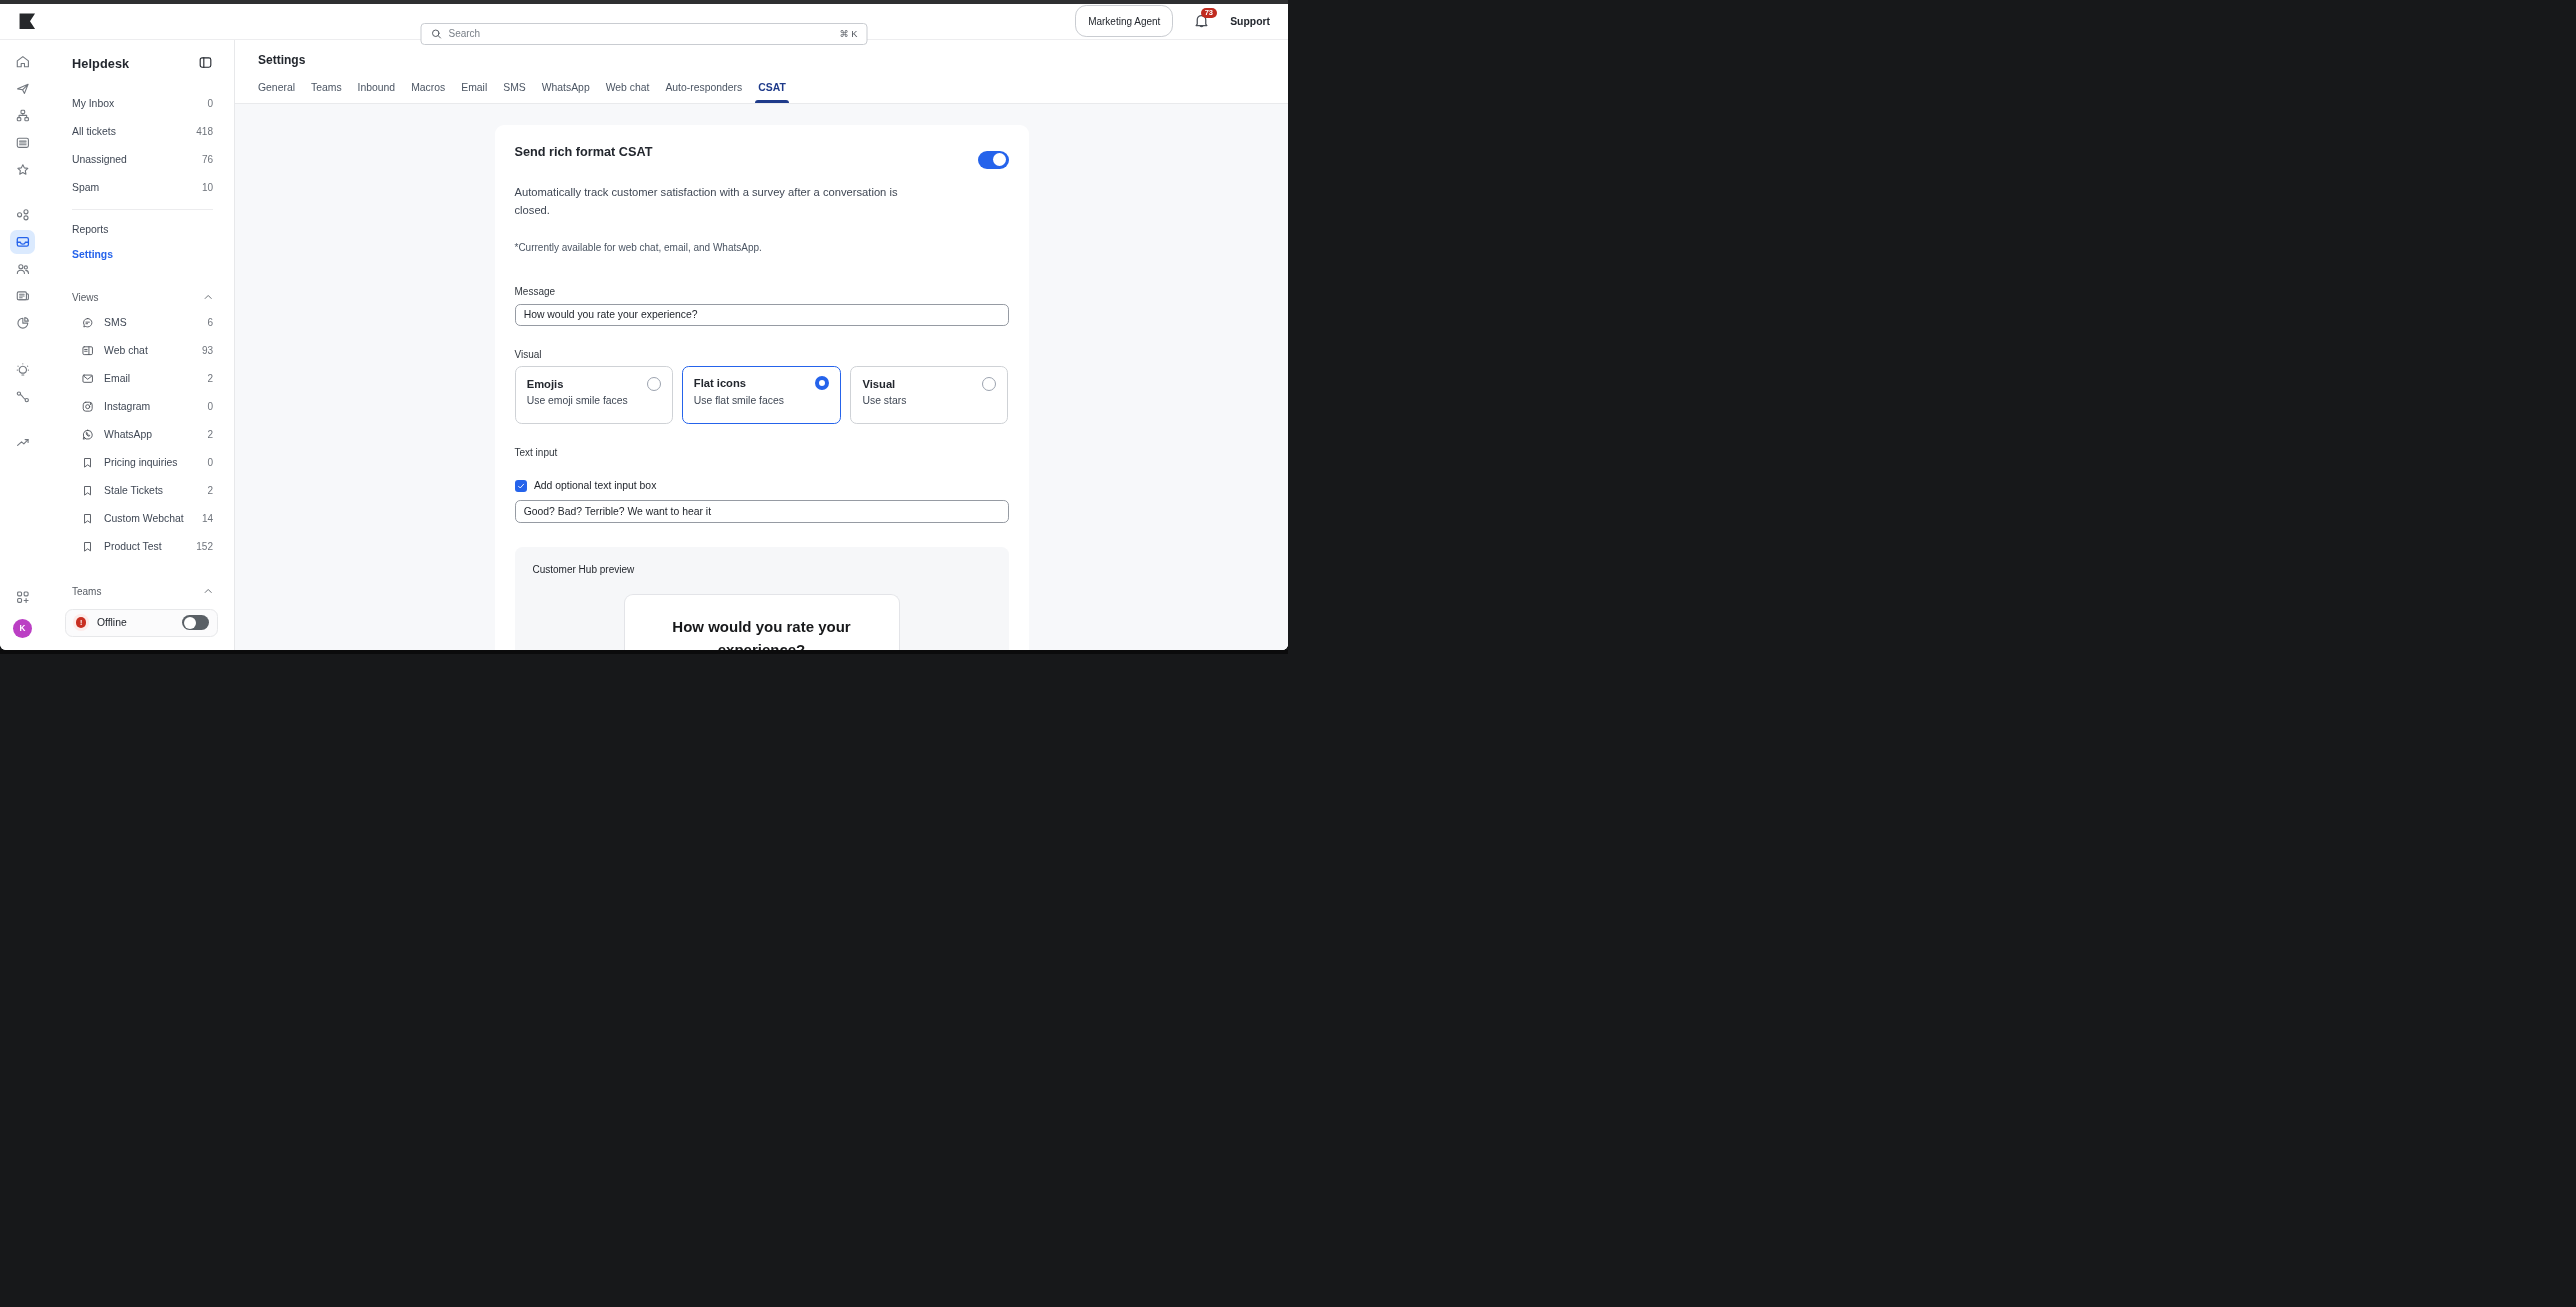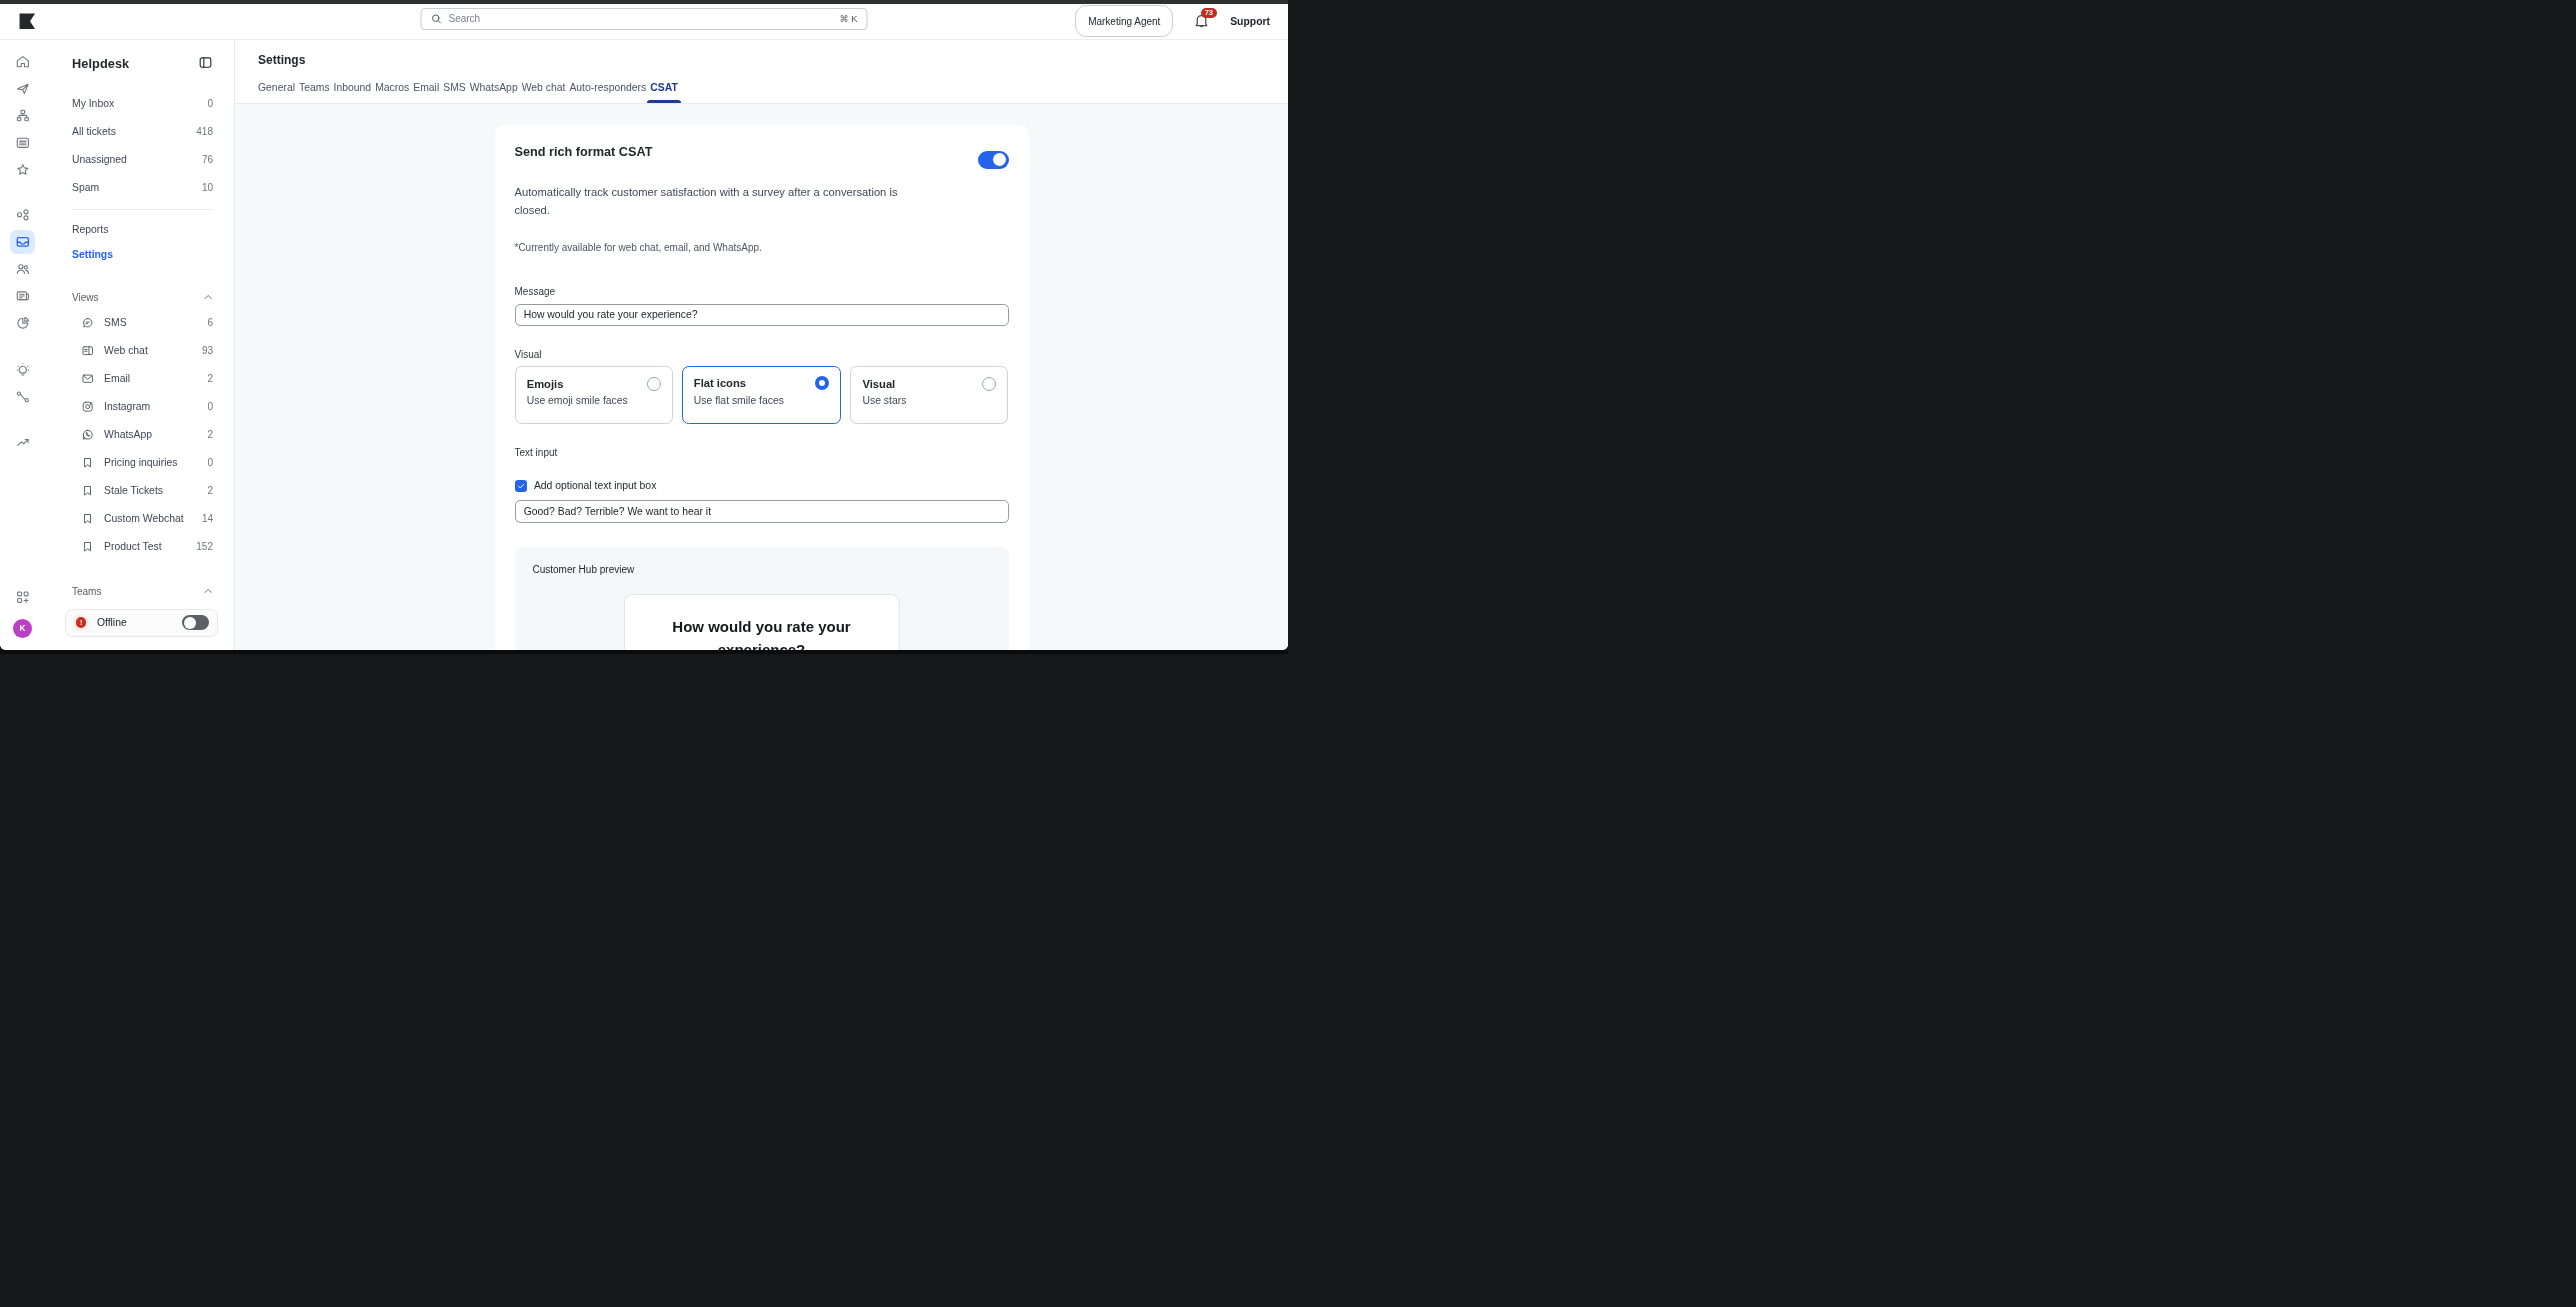--- a/index.html
+++ b/index.html
@@ -10,21 +10,21 @@
   html,body{width:1288px;height:654px;overflow:hidden;background:#17181a;
     font-family:"Liberation Sans","DejaVu Sans",sans-serif;color:var(--ink);}
   .screen{position:relative;width:1288px;height:654px;display:flex;flex-direction:column}
   .top-strip{height:3.7px;background:#2e2f31;flex:none}
   .bottom-strip{height:3.7px;background:#0b0b0c;flex:none}
   .app{flex:1;display:flex;flex-direction:column;background:#fff;overflow:hidden;border-radius:0 0 6px 6px;min-height:0}
 
   
   .hdr{height:36px;flex:none;background:#fff;border-bottom:0.7px solid #ededef;display:flex;align-items:center;padding:0 18px;position:relative}
   .logo{width:18.6px;height:18.6px;flex:none}
-  .search{position:absolute;left:50%;top:4px;transform:translateX(-50%);width:447px;height:22.4px;
+  .search{position:absolute;left:50%;top:19px;transform:translateX(-50%);width:447px;height:22.4px;
     border:0.7px solid #c9ccd1;border-radius:4px;display:flex;align-items:center;padding:0 9px;gap:6px;background:#fff}
   .search input{border:0;outline:0;flex:1;font-size:10px;color:var(--ink);font-family:inherit;background:transparent}
   .search input::placeholder{color:#7a8088}
   .kbd{font-size:9.3px;color:#51565e;white-space:nowrap}
   .hdr-right{margin-left:auto;display:flex;align-items:center;gap:19.4px}
   .pill-btn{height:32px;padding:0 12px;border:0.7px solid #c9ccd1;border-radius:11.2px;background:#fff;
     font-size:10px;color:var(--ink);display:flex;align-items:center;font-family:inherit}
   .bell-wrap{position:relative;width:18px;height:18px}
   .nbadge{position:absolute;top:-4.5px;left:8.2px;background:var(--badge);color:#fff;font-size:7.5px;font-weight:700;
     border-radius:6.7px;padding:1.5px 3.7px;line-height:1}
@@ -66,21 +66,21 @@
   .alert .dot{width:10.4px;height:10.4px;border-radius:50%;background:var(--offline-red);color:#fff;font-size:7px;font-weight:700;
     display:flex;align-items:center;justify-content:center;line-height:1}
   .status-lab{font-size:10.4px;color:var(--ink)}
   .toggle-off{margin-left:auto;width:27px;height:15px;border-radius:7.5px;background:#5a6066;position:relative;flex:none;cursor:pointer}
   .toggle-off .knob{position:absolute;left:1.5px;top:1.5px;width:12px;height:12px;border-radius:50%;background:#fff}
 
   
   .main{flex:1;display:flex;flex-direction:column;min-width:0;background:#fff}
   .main-head{flex:none;background:#fff;border-bottom:0.7px solid #e9eaec;padding:13.4px 0 0 23px}
   .page-title{font-size:12px;font-weight:700;margin-bottom:15px}
-  .tabs{display:flex;gap:4px}
+  .tabs{display:flex;gap:16px}
   .tab{font-size:10.4px;color:#4b5563;padding-bottom:9.7px;position:relative;cursor:pointer;white-space:nowrap}
   .tab.active{color:var(--tab-active);font-weight:700}
   .tab.active::after{content:"";position:absolute;left:-3.7px;right:-3.7px;bottom:0;height:3px;border-radius:3px 3px 0 0;background:var(--tab-active)}
   .content{flex:1;background:var(--bg);overflow:hidden;padding-top:21.6px}
   .card{width:534px;margin:0 auto;background:#fff;border-radius:9px;padding:19.4px 20px 0;min-height:537px}
 
   .csat-top{display:flex;align-items:flex-start}
   .csat-title{font-size:12.7px;font-weight:700;margin-bottom:24px}
   .csat-desc{font-size:11.2px;color:var(--ink2);line-height:1.62;max-width:421px}
   .toggle-on{margin-left:auto;width:31px;height:18px;border-radius:9px;background:var(--accent);position:relative;flex:none;margin-top:6px;cursor:pointer}

